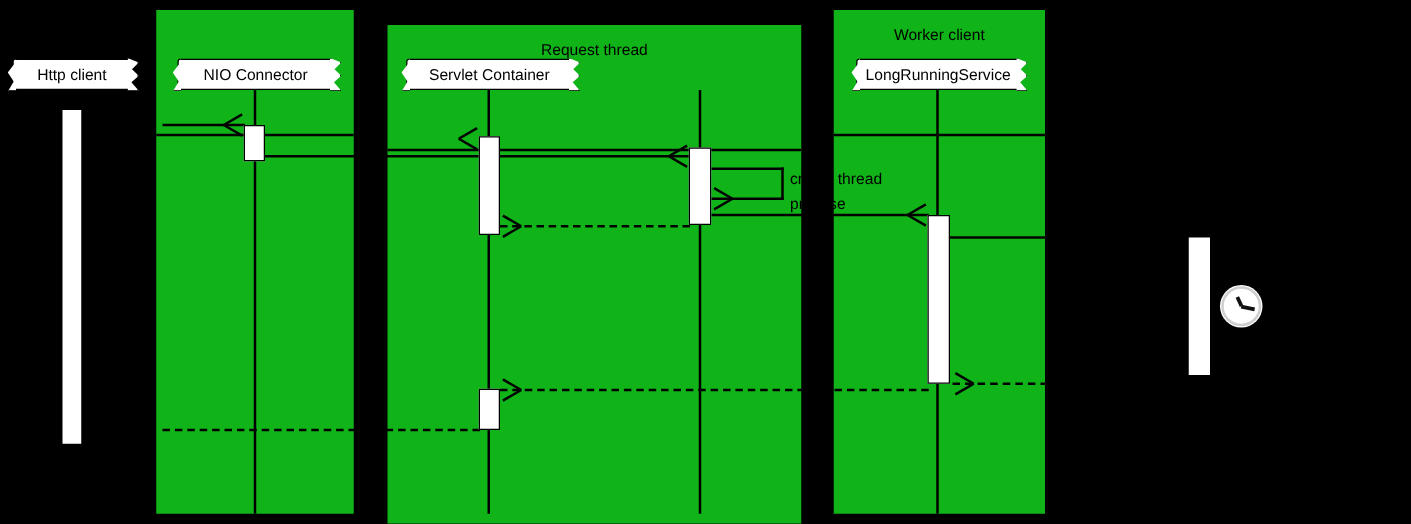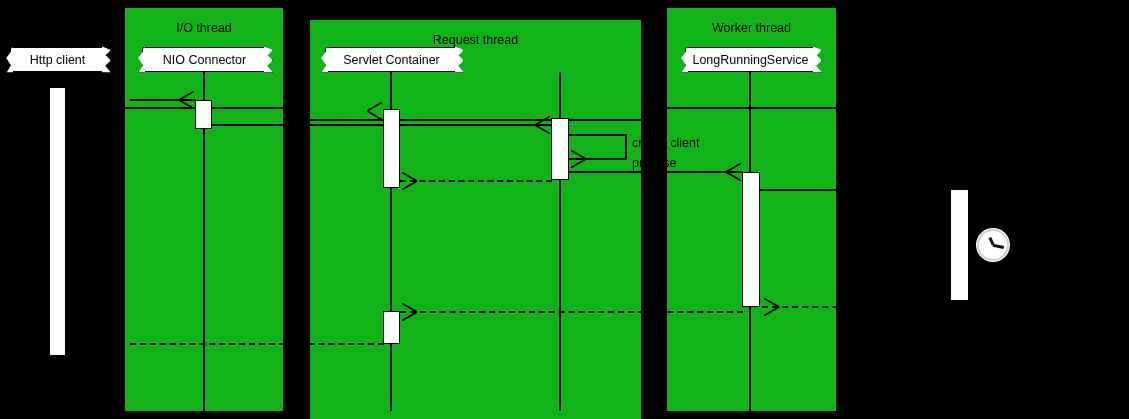--- a/index.html
+++ b/index.html
@@ -162,31 +162,30 @@
     border: 2px solid #cfcfcf;
     box-sizing: border-box;
   }
 </style>
 </head>
 <body>
 
 <div id="canvas">
 
   <div class="thread-box" style="left:125px; top:8px; width:158px; height:403px;">
-    <div class="thread-title" style="top:13px;">I/O thread</div>
     <div class="thread-divider" style="top:99px;"></div>
   </div>
 
   <div class="thread-box" style="left:310px; top:20px; width:331px; height:403px;">
     <div class="thread-title" style="top:13px;">Request thread</div>
     <div class="thread-divider" style="top:99px;"></div>
   </div>
 
   <div class="thread-box" style="left:667px; top:8px; width:169px; height:403px;">
-    <div class="thread-title" style="top:13px;">Worker thread</div>
+    <div class="thread-title" style="top:13px;">Worker client</div>
     <div class="thread-divider" style="top:99px;"></div>
   </div>
 
   <div class="lifeline-stem" style="left:203px; top:72px; height:339px;"></div>
   <div class="lifeline-stem" style="left:390px; top:72px; height:339px;"></div>
   <div class="lifeline-stem" style="left:559px; top:72px; height:339px;"></div>
   <div class="lifeline-stem" style="left:749px; top:72px; height:339px;"></div>
 
   <div class="msg-line" style="left:130px; top:99px; width:66px;"></div>
   <div class="stick right" style="left:196px; top:99px;">
@@ -206,21 +205,21 @@
       <i></i>
     </div>
 
   <div class="msg-line" style="left:569px; top:134px; width:58px;"></div>
   <div class="msg-vert" style="left:625px; top:134px; height:26px;"></div>
   <div class="msg-line" style="left:569px; top:158px; width:58px;"></div>
   <div class="stick left" style="left:569px; top:158px;">
       <i></i>
       <i></i>
     </div>
-  <div class="msg-label" style="left:632px; top:136px;">create client</div>
+  <div class="msg-label" style="left:632px; top:136px;">create thread</div>
 
   <div class="msg-line" style="left:569px; top:171px; width:174px;"></div>
   <div class="stick right" style="left:743px; top:171px;">
       <i></i>
       <i></i>
     </div>
   <div class="msg-label" style="left:632px; top:156px;">promise</div>
 
   <div class="msg-line dashed" style="left:400px; top:180px; width:152px;"></div>
   <div class="stick left" style="left:400px; top:180px;">

